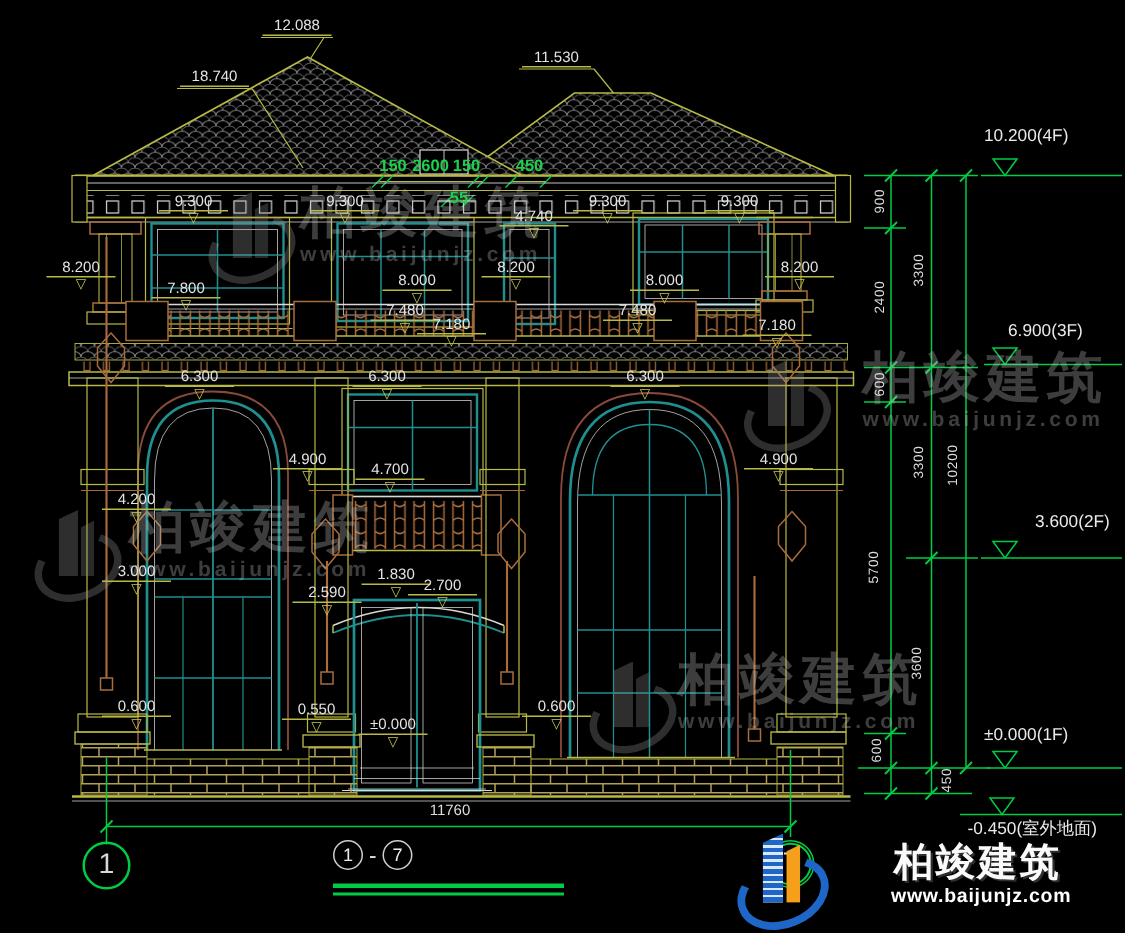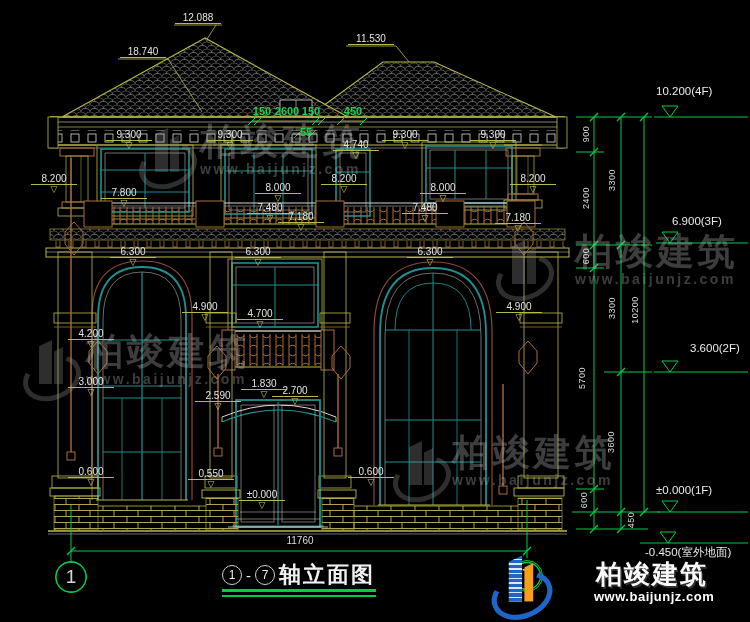--- a/index.html
+++ b/index.html
@@ -452,21 +452,21 @@
       <span class="lv-m">▽</span>
     </div>
       <div class="lv" style="left: 211px; top: 468px;">
       <span class="lv-t">0.550</span>
       <span class="lv-m">▽</span>
     </div>
       <div class="lv" style="left: 371px; top: 466px;">
       <span class="lv-t">0.600</span>
       <span class="lv-m">▽</span>
     </div>
-      <div class="lv" style="left: 262px; top: 489px;">
+      <div class="lv" style="left: 262px; top: 478px;">
       <span class="lv-t">±0.000</span>
       <span class="lv-m">▽</span>
     </div>
     </div>
 
   <div class="layer">
 
   <span class="gd" style="left: 262px; top: 105px;">150</span>
       <span class="gd" style="left: 287px; top: 105px;">2600</span>
       <span class="gd" style="left: 311px; top: 105px;">150</span>
@@ -498,21 +498,20 @@
     </div>
 
   <span class="dimh" style="left:300px;top:535px;">11760</span>
   <div class="bub" style="left:71px;top:577px;">1</div>
   <div class="bub" style="left:527px;top:576px;">7</div>
 
   <div class="titleblk">
     <span class="tb-circ">1</span>
     <span class="tb-dash">-</span>
     <span class="tb-circ">7</span>
-    <span class="tb-text">轴立面图</span>
   </div>
   <div class="tb-u1"></div>
   <div class="tb-u2"></div>
 
   <span class="logoc clogo">
     <i class="sw"></i>
       <i class="b1"></i>
       <i class="b2"></i>
   </span>
   <span class="brandname">柏竣建筑</span>

